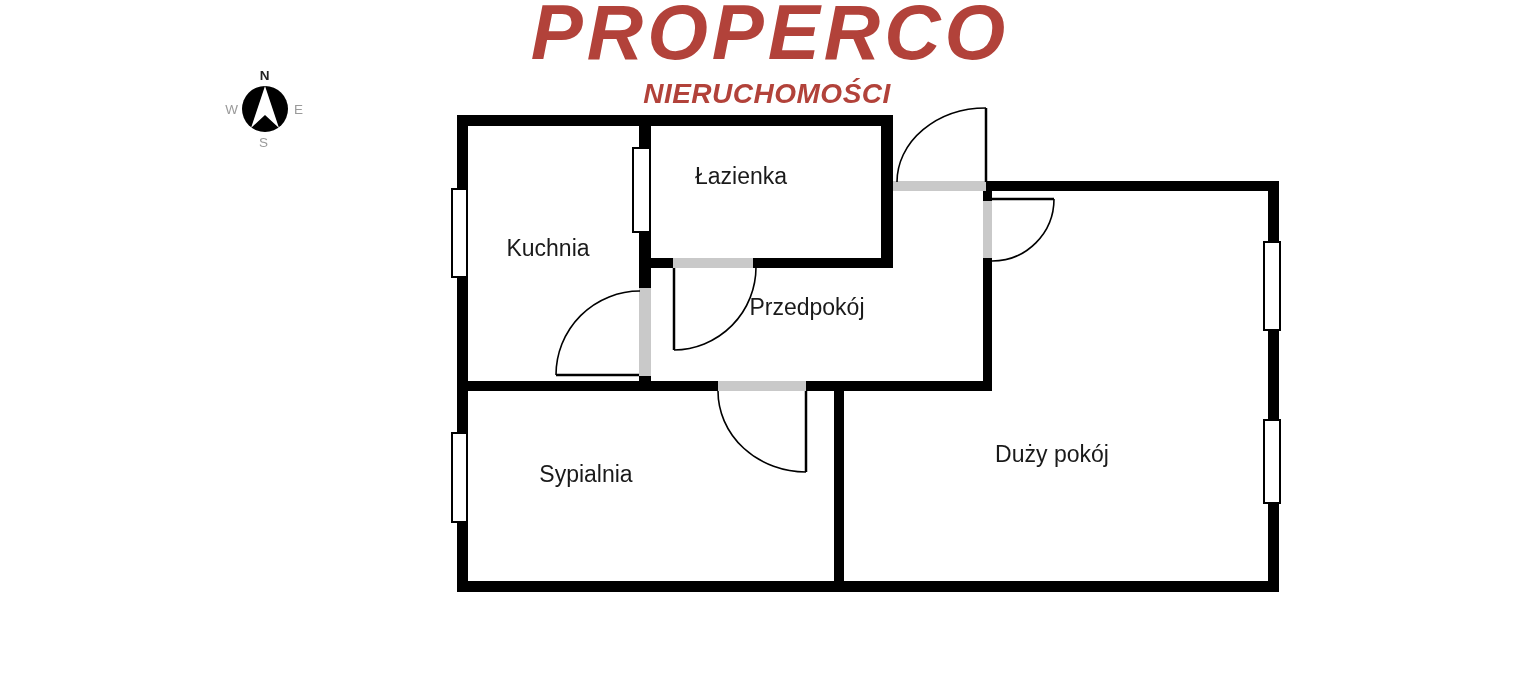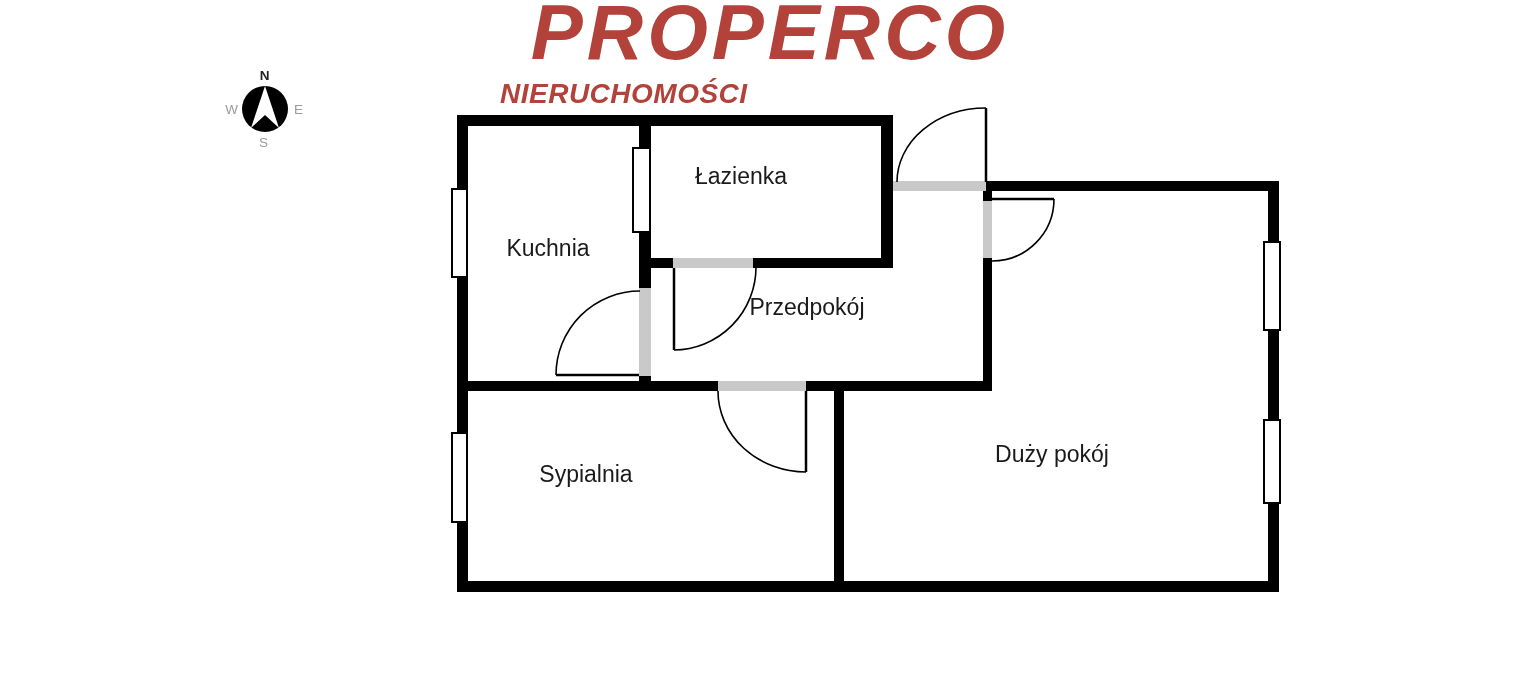--- a/index.html
+++ b/index.html
@@ -26,21 +26,21 @@
   }
   .logo-title{
     font-style:italic;font-weight:bold;
     font-size:78px;line-height:78px;
     letter-spacing:4px;text-align:center;
     white-space:nowrap;
   }
   .logo-sub{
     font-style:italic;font-weight:bold;
     font-size:28px;line-height:28px;
-    letter-spacing:0.5px;text-align:left;
+    letter-spacing:0.5px;text-align:center;
     padding-right:6px;margin-top:9px;
     white-space:nowrap;
   }
   .plan-svg{position:absolute;left:0;top:0;}
   .room-label{
     font-family:"Liberation Sans","DejaVu Sans",sans-serif;
     font-size:23px;fill:var(--label);
   }
   .compass-letter{
     font-family:"Liberation Sans","DejaVu Sans",sans-serif;

